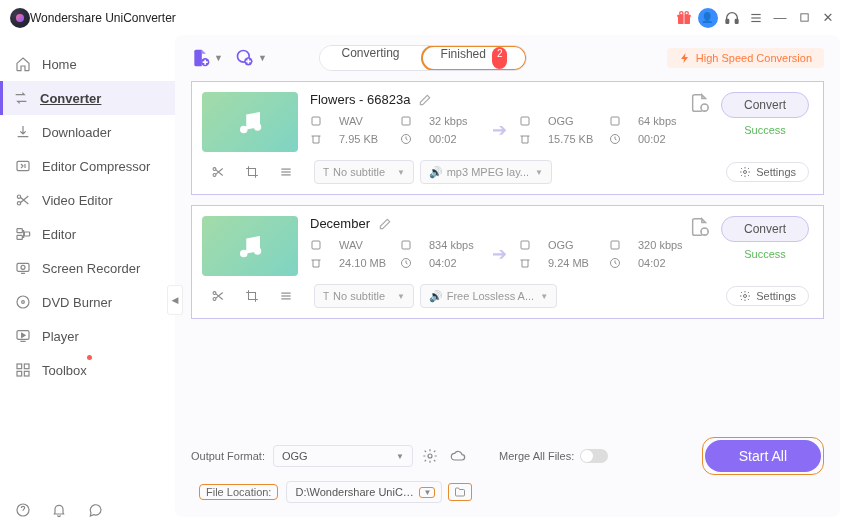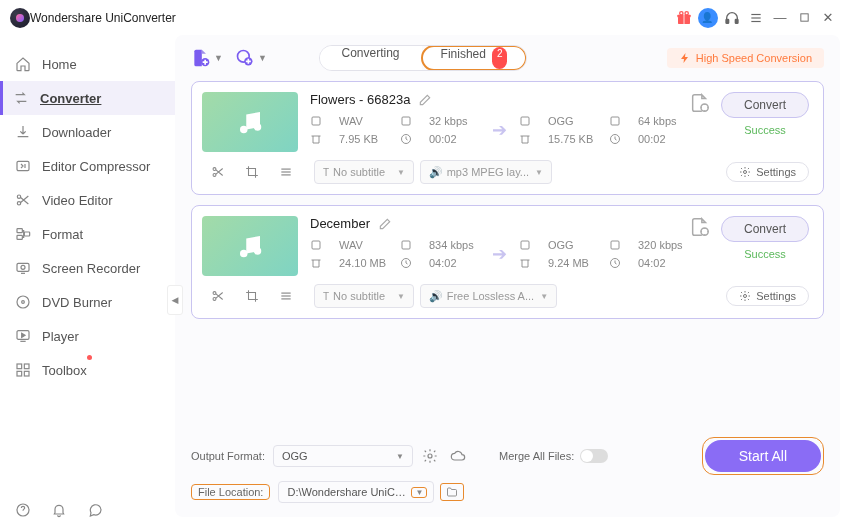--- a/index.html
+++ b/index.html
@@ -37,21 +37,21 @@
 .tool-btn .caret{ font-size:9px; color:#888; margin-left:3px;}
 .tabs-wrap { margin-left:auto; margin-right:auto; position:relative; left:-20px; }
 .tabs { display:flex; border:1px solid #e2e2ea; border-radius:14px; overflow:hidden; height:26px;}
 .tab { padding:0 22px; display:flex; font-size:12px; color:#555; cursor:pointer; background:#fff;}
 .tab.finished { border:2px solid #e88a2e; border-radius:14px; margin:-1px; padding:0 18px;}
 .tab .badge { background:#ff4d4d; color:#fff; border-radius:8px; padding:0 5px; font-size:10px; margin-left:6px; line-height:14px;}
 .hs-conv { margin-left:auto; background:#fff0ea; color:#ff7a3d; padding:4px 12px; border-radius:4px; font-size:11px; display:flex; align-items:center; gap:5px; cursor:pointer;}
 
 
 .cards { flex:1; overflow:auto; }
-.card { border:1px solid #c9c4f0; border-radius:8px; padding:10px 14px 10px 10px; margin-bottom:10px; background:#fff;}
+.card { border:1px solid #c9c4f0; border-radius:0; padding:10px 14px 10px 10px; margin-bottom:10px; background:#fff;}
 .card-top { display:flex; align-items:flex-start; }
 .thumb { width:96px; height:60px; border-radius:4px; background:linear-gradient(135deg,#a3dba8,#7fd4c3); display:flex; align-items:center; justify-content:center; color:#fff; font-size:24px;}
 .file-info { flex:1; margin-left:12px; min-width:0;}
 .file-title { display:flex; align-items:center; gap:8px; font-size:13px; color:#222; margin-bottom:8px;}
 .meta-row { display:flex; align-items:center; font-size:11px; color:#888;}
 .meta-col { display:flex; flex-direction:column; gap:6px; }
 .meta-cell { display:flex; align-items:center; gap:17px; min-width:80px;}
 .arrow-conv { width:40px; display:flex; align-items:center; justify-content:center; color:#c9c4f0; font-size:18px;}
 .card-right { display:flex; flex-direction:column; align-items:center; gap:6px; margin-left:10px;}
 .convert-btn { border:1px solid #c9c4f0; background:#f2f0fa; color:#555; padding:5px 22px; border-radius:14px; font-size:12px; cursor:pointer;}
@@ -68,21 +68,21 @@
 
 .footer { border-top:0; padding-top:6px;}
 .footer-row { display:flex; align-items:center; font-size:11px; color:#666; margin-bottom:6px;}
 .footer-row .lbl { min-width:82px; }
 .footer .dd-sm { border:1px solid #e2e2ea; border-radius:4px; height:22px; display:flex; align-items:center; padding:0 8px; font-size:11px; color:#555; min-width:140px; justify-content:space-between; cursor:pointer;}
 .footer .caret{ font-size:8px; color:#888;}
 .footer .f-icn { width:22px; height:22px; display:flex; align-items:center; justify-content:center; color:#888; margin-left:6px; cursor:pointer;}
 .merge { margin-left:30px; display:flex; align-items:center; gap:6px;}
 .toggle { width:28px; height:14px; background:#ddd; border-radius:7px; position:relative; cursor:pointer;}
 .toggle::after{ content:""; width:12px; height:12px; background:#fff; border-radius:50%; position:absolute; top:1px; left:1px;}
-.hl-box { border:1.5px solid #e88a2e; border-radius:4px; padding:1px 6px; display:inline-flex; align-items:center;}
+.hl-box { border:1.5px solid #e88a2e; border-radius:4px; padding:1px 6px; display:inline-flex; align-items:center;margin-left:8px;}
 .hl-box.r2 { border-radius:12px; padding:2px;}
 .start-all { margin-left:auto; background:#8a6cf5; color:#fff; border:none; padding:8px 34px; border-radius:20px; font-size:14px; cursor:pointer;}
 .path-dd { border:1px solid #e2e2ea; border-radius:4px; height:22px; display:flex; align-items:center; padding:0 6px 0 8px; font-size:11px; color:#555; min-width:150px; cursor:pointer;}
 .path-caret-box { border:1.5px solid #e88a2e; border-radius:3px; padding:0 3px; margin-left:4px; font-size:8px; color:#888;}
 .folder-box { border:1.5px solid #e88a2e; border-radius:3px; padding:2px 4px; margin-left:6px; color:#888; cursor:pointer; font-size:12px;}
 
 svg { display:block; }
 </style>
 </head>
 <body>
@@ -176,21 +176,21 @@
       </div>
       <div class="side-item">
         <span class="icn">
             <svg width="16" height="16" viewBox="0 0 24 24" fill="none" stroke="currentColor" stroke-width="1.8">
               <rect x="3" y="4" width="8" height="6" rx="1"></rect>
               <rect x="3" y="14" width="8" height="6" rx="1"></rect>
               <rect x="14" y="9" width="8" height="6" rx="1"></rect>
               <path d="M11 7h2v10h-2"></path>
             </svg>
           </span>
-        <span>Format</span>
+        <span>Editor</span>
       </div>
       <div class="side-item">
         <span class="icn">
             <svg width="16" height="16" viewBox="0 0 24 24" fill="none" stroke="currentColor" stroke-width="1.8">
               <rect x="3" y="5" width="18" height="12" rx="2"></rect>
               <circle cx="12" cy="11" r="3"></circle>
               <path d="M9 20h6"></path>
             </svg>
           </span>
         <span>Screen Recorder</span>

